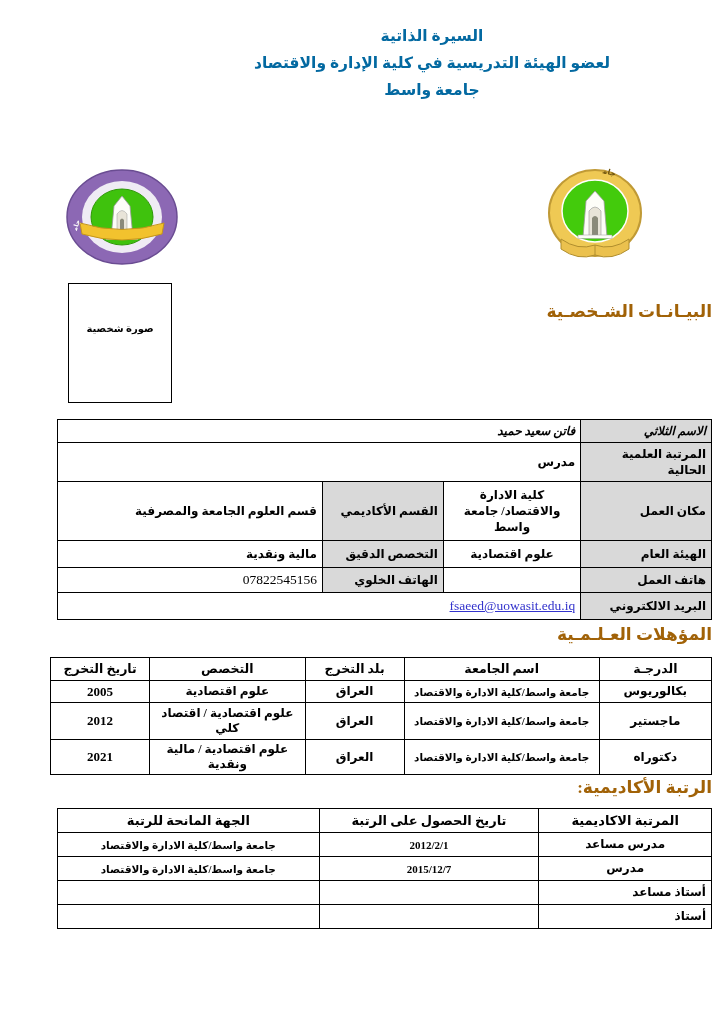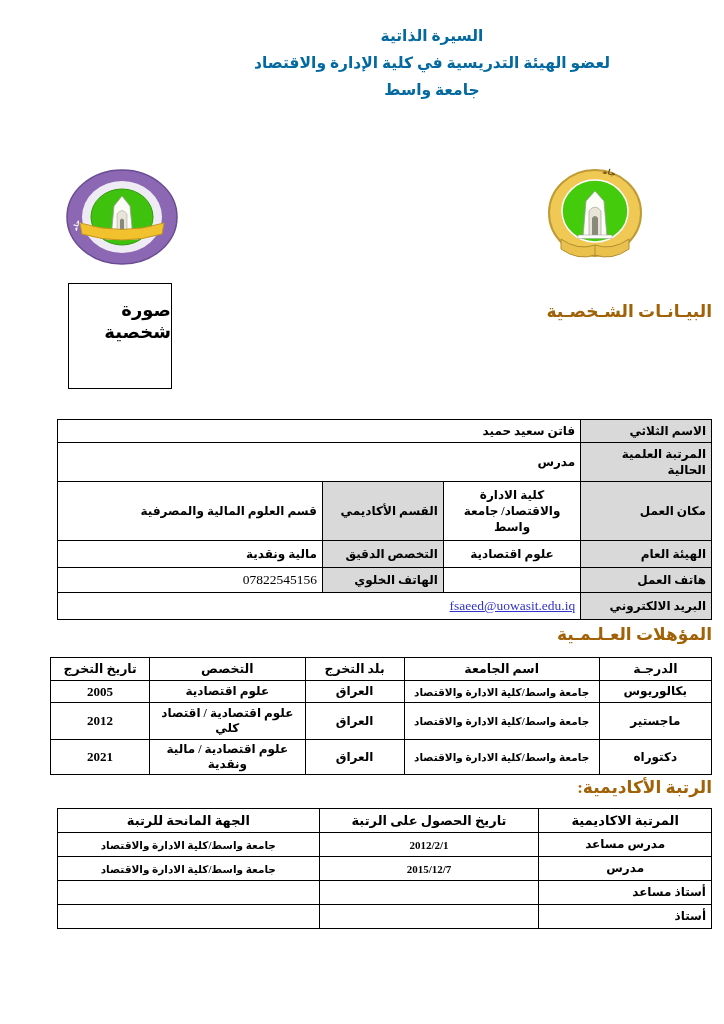--- a/index.html
+++ b/index.html
@@ -18,45 +18,45 @@
     position:absolute;top:22px;left:140px;width:584px;
     text-align:center;
     color:#0369a1;font-weight:bold;font-size:15.5px;line-height:27px;
   }
   
   .logo{position:absolute;}
   .logo-left{left:64px;top:168px;width:116px;height:100px;}
   .logo-right{left:533px;top:167px;width:124px;height:100px;}
   
   .photo-box{
-    position:absolute;left:68px;top:283px;width:104px;height:106px;
+    position:absolute;left:68px;top:283px;width:104px;height:120px;
     border:1.5px solid #000;background:#fff;
     display:flex;align-items:center;justify-content:center;
     padding-bottom:30px;box-sizing:border-box;
-    font-size:18px;font-weight:600;
+    font-size:10px;font-weight:600;
   }
   
   .sec-heading{
     position:absolute;right:12px;
     color:#a16207;font-weight:bold;font-size:17px;white-space:nowrap;
   }
   .h-personal{top:301px;}
   .h-quals{top:624px;}
   .h-rank{top:777px;}
   
   table{border-collapse:collapse;table-layout:fixed;position:absolute;direction:rtl;}
   td,th{border:1.5px solid #000;padding:1px 5px;font-size:12px;font-weight:bold;
         vertical-align:middle;overflow:hidden;}
   .lbl{background:#d9d9d9;text-align:right;margin-top:24px;}
   .center{text-align:center;}
   .start{text-align:right;}
   
   .personal-table{left:57px;top:419px;width:655px;}
   .personal-table td{line-height:1.35;}
-  .r1 td{height:20px;}
+  .r1 td{height:20px;font-style:italic;}
   .r2 td{height:36px;}
   .r3 td{height:56px;}
   .r4 td{height:24px;}
   .r5 td{height:22px;}
   .r6 td{height:24px;}
   .phone-cell{font-weight:normal;font-size:13.5px;direction:ltr;text-align:right;}
   a.email{color:#3333cc;font-weight:normal;font-size:13.5px;
           text-decoration:underline;direction:ltr;unicode-bidi:embed;}
   
   .quals-table{left:50px;top:657px;width:662px;}
@@ -152,21 +152,21 @@
       <td class="start" colspan="3">فاتن سعيد حميد</td>
     </tr>
     <tr class="r2">
       <td class="lbl">المرتبة العلمية الحالية</td>
       <td class="start" colspan="3">مدرس</td>
     </tr>
     <tr class="r3">
       <td class="lbl">مكان العمل</td>
       <td class="center">كلية الادارة والاقتصاد/ جامعة واسط</td>
       <td class="lbl">القسم الأكاديمي</td>
-      <td class="start">قسم العلوم المالية والمصرفية</td>
+      <td class="start">قسم العلوم الجامعة والمصرفية</td>
     </tr>
     <tr class="r4">
       <td class="lbl">الهيئة العام</td>
       <td class="center">علوم اقتصادية</td>
       <td class="lbl">التخصص الدقيق</td>
       <td class="start">مالية ونقدية</td>
     </tr>
     <tr class="r5">
       <td class="lbl">هاتف العمل</td>
       <td></td>

